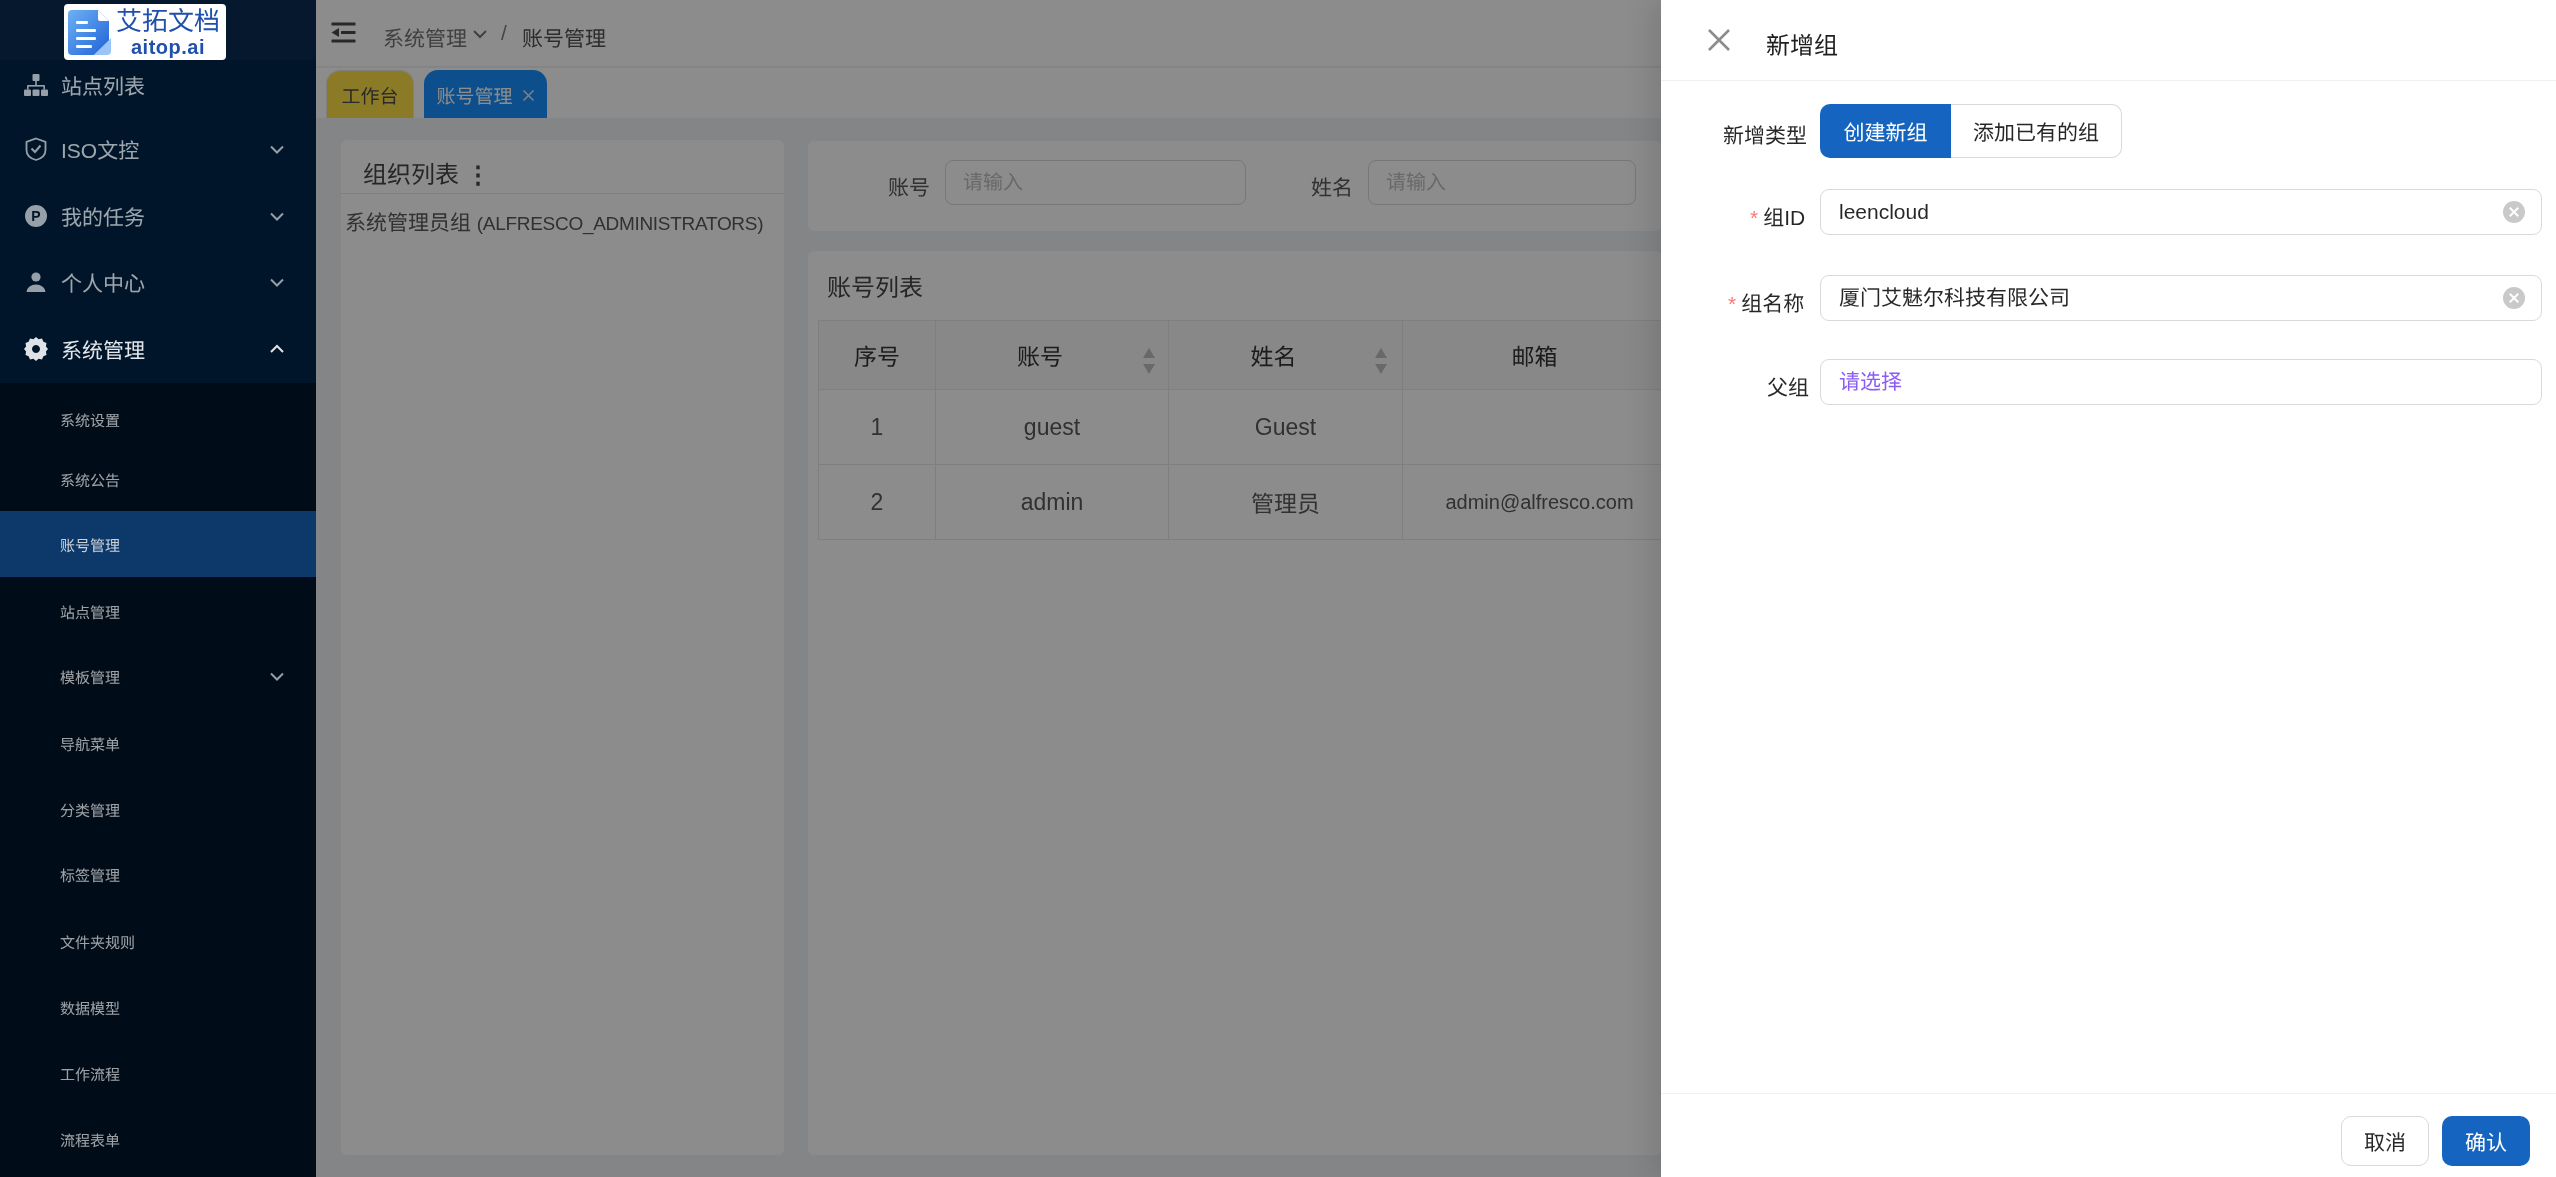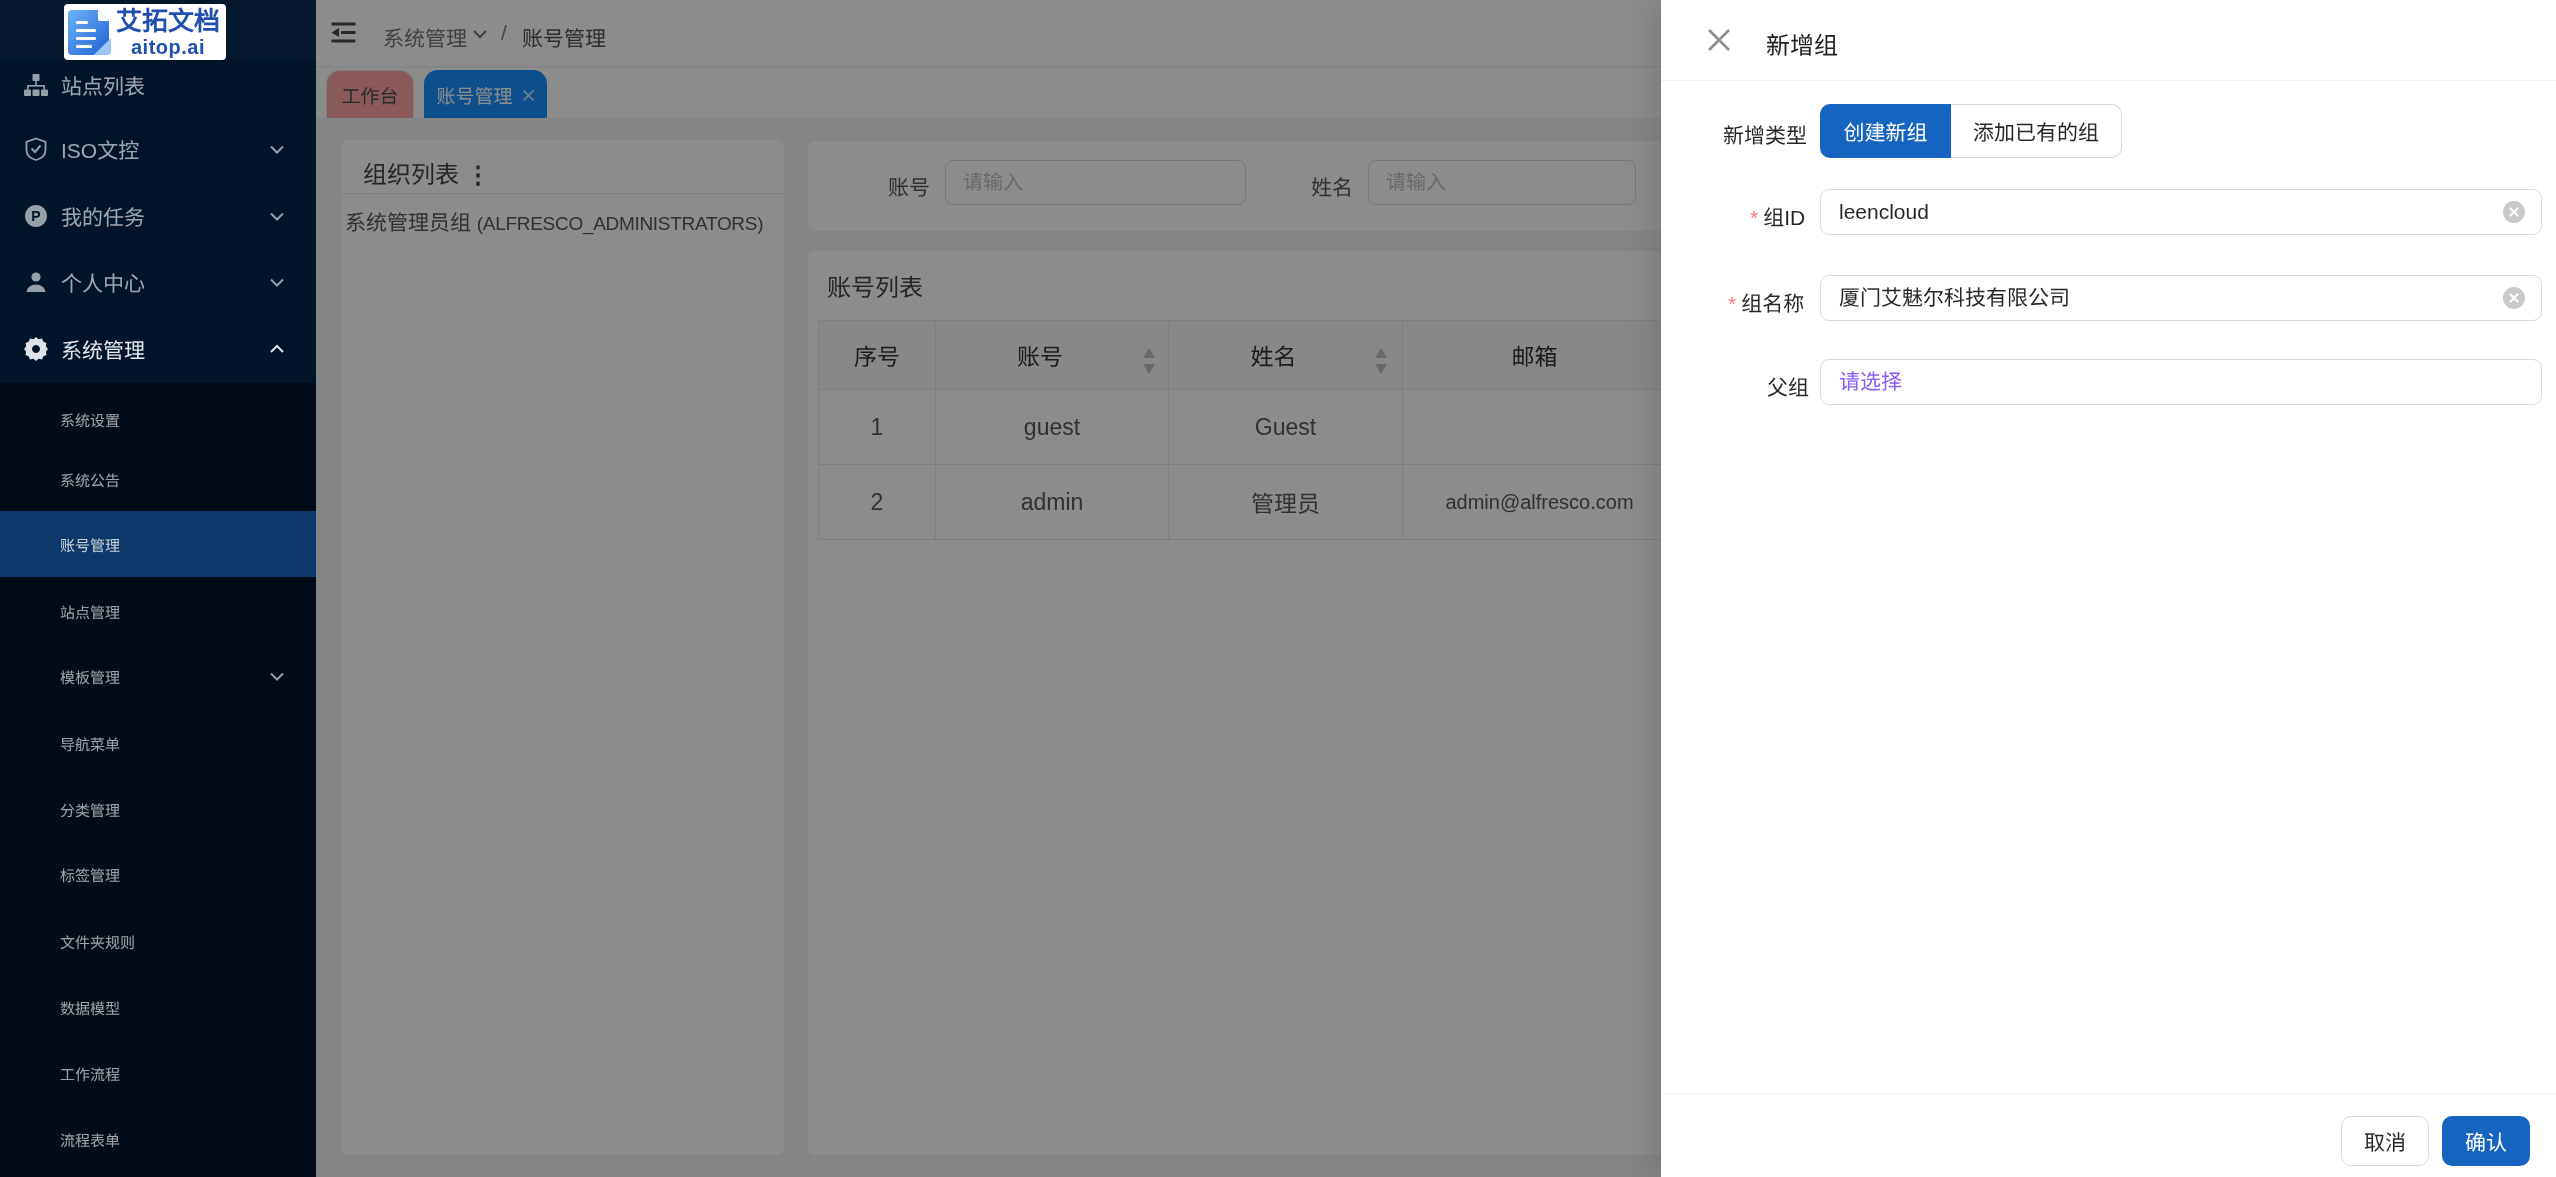--- a/index.html
+++ b/index.html
@@ -16,21 +16,21 @@
   .menuitem .mi-tx { position:absolute; left:61px; top:50%; transform:translateY(-50%); white-space:nowrap; }
   .menuitem .mi-ar { position:absolute; left:265px; top:50%; transform:translateY(-50%); width:24px; height:24px; }
   #submenu { position:absolute; left:0; top:383px; width:316px; height:794px; background:#000c17; }
   .subitem { position:absolute; left:60px; transform:translateY(-50%); color:rgba(255,255,255,0.62); font-size:15px; white-space:nowrap; }
   #selrow { position:absolute; left:0; top:511px; width:316px; height:66px; background:#0c386a; }
 
   
   #main { position:absolute; left:316px; top:0; width:1346px; height:1177px; background:#f0f2f5; overflow:hidden; }
   #hdr { position:absolute; left:0; top:0; width:1346px; height:67px; background:#fff; border-bottom:1px solid #f0f0f0; }
   #tabbar { position:absolute; left:0; top:68px; width:1346px; height:50px; background:#fff; }
-  .tab1 { position:absolute; left:10px; top:2px; width:88px; height:48px; background:#fca5a5; border:1px solid #e8e8e8; border-bottom:none; border-radius:14px 14px 0 0; color:#4d4d4d; font-size:19px; display:flex; align-items:center; justify-content:center; }
+  .tab1 { position:absolute; left:10px; top:2px; width:88px; height:48px; background:#fde047; border:1px solid #e8e8e8; border-bottom:none; border-radius:14px 14px 0 0; color:#4d4d4d; font-size:19px; display:flex; align-items:center; justify-content:center; }
   .tab2 { position:absolute; left:108px; top:2px; width:123px; height:48px; background:#1890ff; border-radius:14px 14px 0 0; color:#fff; font-size:19px; display:flex; align-items:center; justify-content:center; gap:9px; }
 
   .card { position:absolute; background:#fff; border-radius:6px; }
   #card-org { left:25px; top:140px; width:443px; height:1015px; }
   #card-org h3 { position:absolute; left:22px; top:15px; font-size:24px; font-weight:400; color:#454545; }
   #org-div { position:absolute; left:0; top:53px; width:443px; height:1px; background:#e8e8e8; }
   #org-node { position:absolute; left:4px; top:66px; font-size:21px; color:#595959; white-space:nowrap; }
 
   #card-search { left:492px; top:141px; width:854px; height:90px; }
   #card-list { left:492px; top:251px; width:854px; height:904px; }
@@ -152,21 +152,21 @@
         </defs>
       <path d="M4 1 h26 l11 11 v30 a4 4 0 0 1 -4 4 h-33 a4 4 0 0 1 -4 -4 v-37 a4 4 0 0 1 4 -4 z" fill="url(#lg1)"></path>
       <path d="M30 1 l11 11 h-9 a2 2 0 0 1 -2 -2 z" fill="#fff"></path>
       <path d="M43 30 v12 a4 4 0 0 1 -4 4 h-14 z" fill="#fff" opacity="0.25"></path>
       <path d="M26 46 l17 -17 v13 a4 4 0 0 1 -4 4 z" fill="#9cc5f7"></path>
       <rect x="8" y="12" width="12" height="3" rx="1.2" fill="#fff"></rect>
       <rect x="8" y="20" width="20" height="3" rx="1.2" fill="#fff"></rect>
       <rect x="8" y="28" width="20" height="3" rx="1.2" fill="#fff"></rect>
       <rect x="8" y="36" width="16" height="3" rx="1.2" fill="#fff"></rect>
     </svg>
-    <div style="position:absolute;left:48px;top:3px;width:112px;text-align:center;font-size:26px;line-height:29px;font-weight:700;color:#2050ae;letter-spacing:0px;white-space:nowrap;">艾拓文档</div>
+    <div style="position:absolute;left:48px;top:3px;width:112px;text-align:center;font-size:26px;line-height:29px;font-weight:400;color:#2050ae;letter-spacing:0px;white-space:nowrap;">艾拓文档</div>
     <div style="position:absolute;left:48px;top:33px;width:112px;text-align:center;font-size:20px;line-height:21px;font-weight:700;color:#2050ae;letter-spacing:0.5px;">aitop.ai</div>
   </div>
 
   <div class="menuitem" style="top:52px;">
     <svg class="mi-ic" viewBox="0 0 24 24" fill="#97a0a8">
       <rect x="8.5" y="1" width="7" height="7" rx="1"></rect>
       <rect x="11.2" y="8" width="1.6" height="4"></rect>
       <rect x="3.5" y="12" width="17" height="1.6"></rect>
       <rect x="3" y="12.5" width="1.6" height="4"></rect>
         <rect x="19.4" y="12.5" width="1.6" height="4"></rect>

